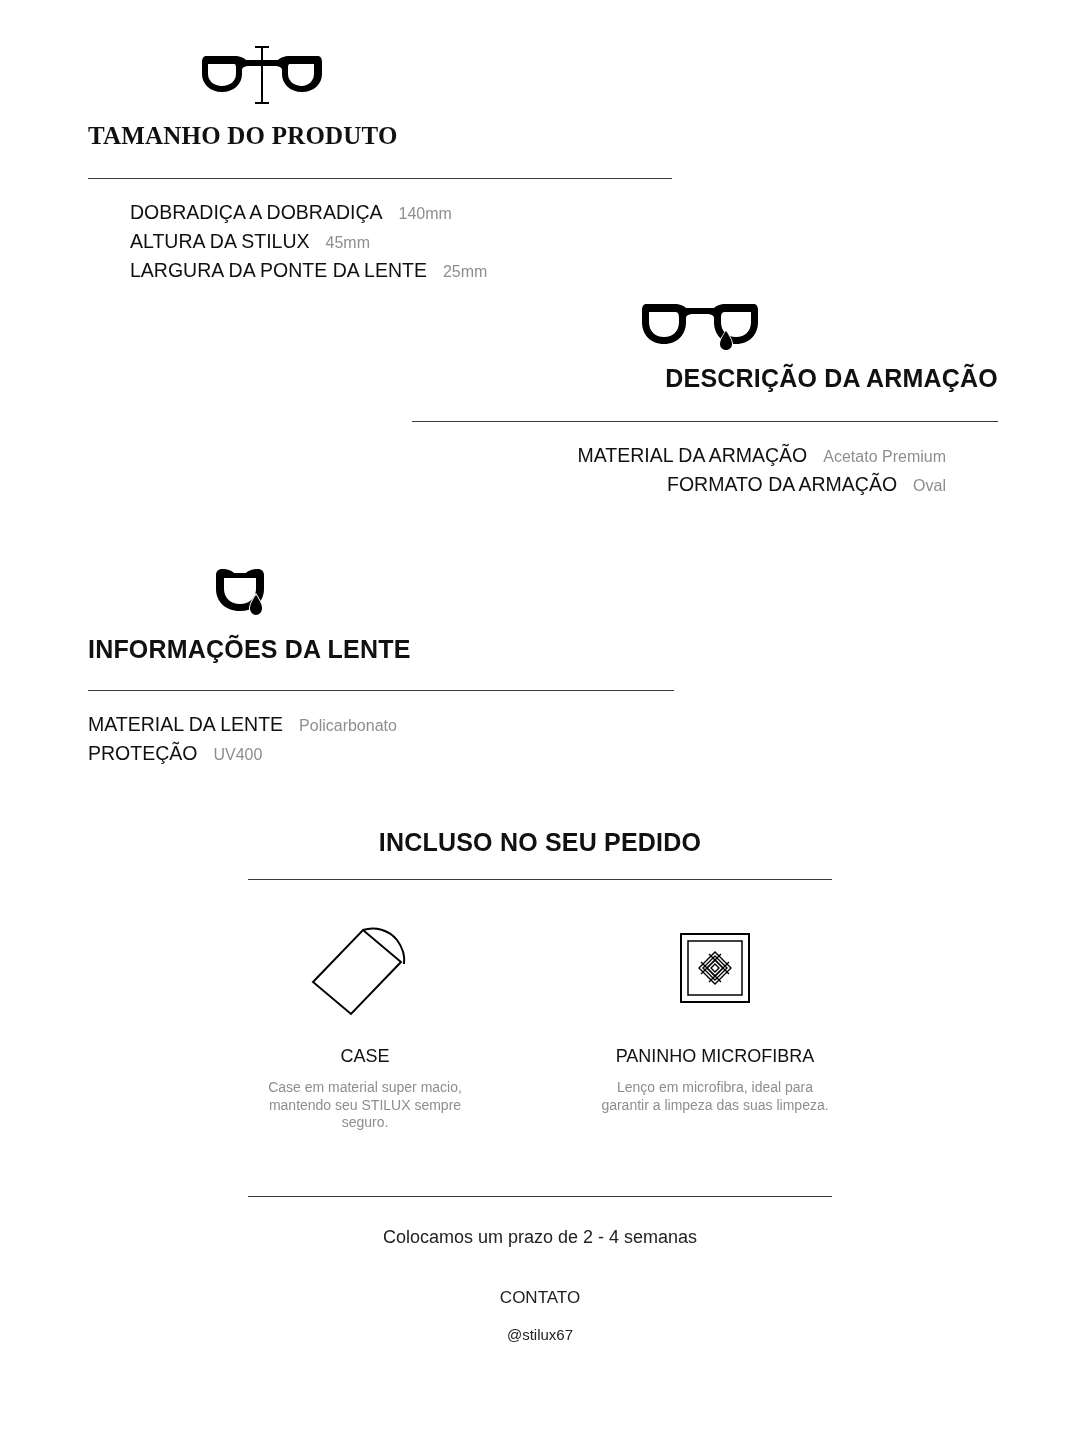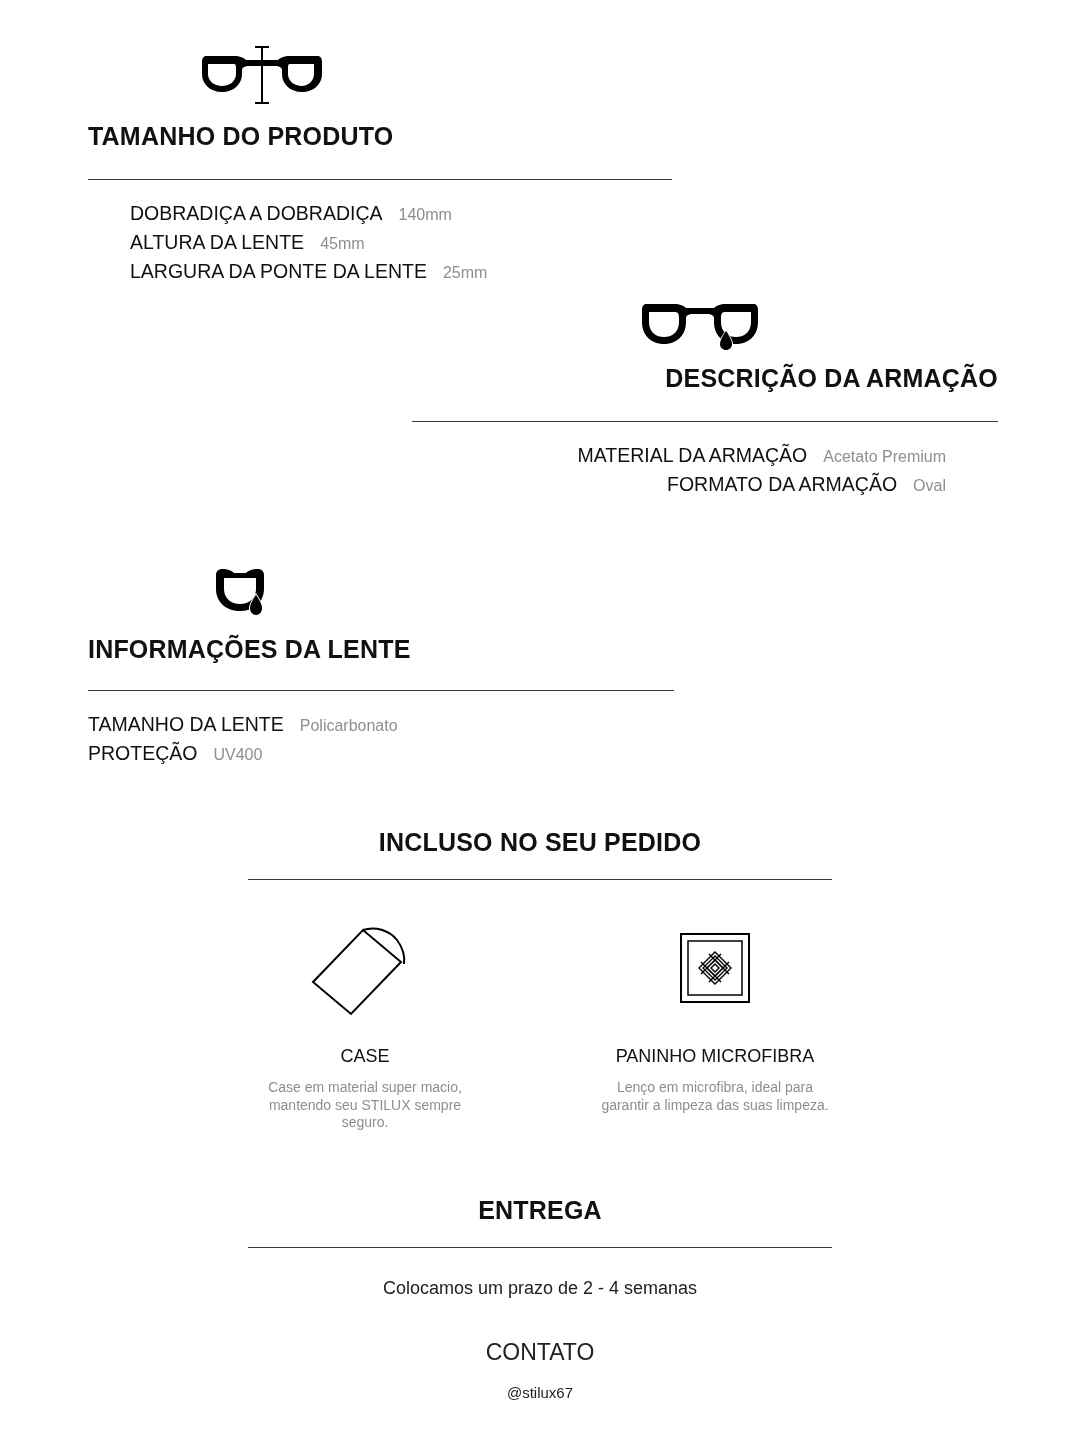--- a/index.html
+++ b/index.html
@@ -47,21 +47,21 @@
   .spec-value {
     font-size: 16px;
     color: #8e8e8e;
     margin-left: 16px;
     white-space: nowrap;
   }
 
   
   #sec-size { left: 88px; top: 40px; width: 600px; }
   #sec-size .icon-wrap { margin-left: 112px; margin-bottom: 14px; }
-  #sec-size h2.sec-title { margin-bottom: 28px; }
+  #sec-size h2.sec-title { margin-bottom: 28px; font-family: Liberation Serif, serif; }
   #sec-size .rule { width: 584px; margin-bottom: 22px; }
   #sec-size .spec-list { padding-left: 42px; }
 
   
   #sec-frame { right: 82px; top: 300px; width: 600px; text-align: right; }
   #sec-frame .icon-wrap { margin-right: 120px; margin-bottom: 12px; display:flex; justify-content:flex-end; padding-right:120px;}
   #sec-frame h2.sec-title { margin-bottom: 28px; }
   #sec-frame .rule { width: 586px; margin-left: auto; margin-bottom: 22px; }
   #sec-frame .spec-list { padding-right: 52px; }
   #sec-frame .spec-row { justify-content: flex-end; }
@@ -85,21 +85,21 @@
   .item { width: 232px; text-align: center; }
   .item-icon { height: 104px; display: flex; align-items: center; justify-content: center; margin-bottom: 26px; }
   .item-title { font-size: 18px; color: #111; margin-bottom: 12px; }
   .item-desc { font-size: 14px; color: #8e8e8e; line-height: 1.25; }
 
   
   #sec-delivery { left: 248px; top: 1196px; width: 584px; text-align: center; }
   #sec-delivery h2.sec-title { margin-bottom: 22px; }
   #sec-delivery .rule { width: 584px; margin-bottom: 30px; }
   .delivery-text { font-size: 18px; color: #222; margin-bottom: 40px; }
-  .contact-title { font-size: 23px; color: #222; margin-bottom: 18px; }
+  .contact-title { font-size: 17px; color: #222; margin-bottom: 18px; }
   .contact-line { font-size: 15px; color: #222; margin-bottom: 16px; }
 </style>
 </head>
 <body>
 
 <div class="section" id="sec-size">
 
   <div class="icon-wrap">
     <svg width="124" height="64" viewBox="0 0 124 64" xmlns="http://www.w3.org/2000/svg">
       <g fill="#000">
@@ -115,21 +115,21 @@
 
   <h2 class="sec-title">TAMANHO DO PRODUTO</h2>
   <hr class="rule">
 
   <div class="spec-list">
     <div class="spec-row">
       <span class="spec-label">DOBRADIÇA A DOBRADIÇA</span>
       <span class="spec-value">140mm</span>
     </div>
     <div class="spec-row">
-      <span class="spec-label">ALTURA DA LENTE</span>
+      <span class="spec-label">ALTURA DA STILUX</span>
       <span class="spec-value">45mm</span>
     </div>
     <div class="spec-row">
       <span class="spec-label">LARGURA DA PONTE DA LENTE</span>
       <span class="spec-value">25mm</span>
     </div>
   </div>
 </div>
 
 <div class="section" id="sec-frame">
@@ -172,21 +172,21 @@
         <path d="M40 30 C40 30 34 38 34 43 C34 46.8 36.7 50 40 50 C43.3 50 46 46.8 46 43 C46 38 40 30 40 30 Z"></path>
       </g>
     </svg>
   </div>
 
   <h2 class="sec-title">INFORMAÇÕES DA LENTE</h2>
   <hr class="rule">
 
   <div class="spec-list">
     <div class="spec-row">
-      <span class="spec-label">TAMANHO DA LENTE</span>
+      <span class="spec-label">MATERIAL DA LENTE</span>
       <span class="spec-value">Policarbonato</span>
     </div>
     <div class="spec-row">
       <span class="spec-label">PROTEÇÃO</span>
       <span class="spec-value">UV400</span>
     </div>
   </div>
 </div>
 
 <div class="section" id="sec-included">
@@ -223,18 +223,17 @@
         </svg>
       </div>
       <div class="item-title">PANINHO MICROFIBRA</div>
       <div class="item-desc">Lenço em microfibra, ideal para garantir a limpeza das suas limpeza.</div>
     </div>
 
   </div>
 </div>
 
 <div class="section" id="sec-delivery">
-  <h2 class="sec-title">ENTREGA</h2>
   <hr class="rule">
   <div class="delivery-text">Colocamos um prazo de 2 - 4 semanas</div>
   <div class="contact-title">CONTATO</div>
   <div class="contact-line">@stilux67</div>
 </div>
 
 </body></html>

